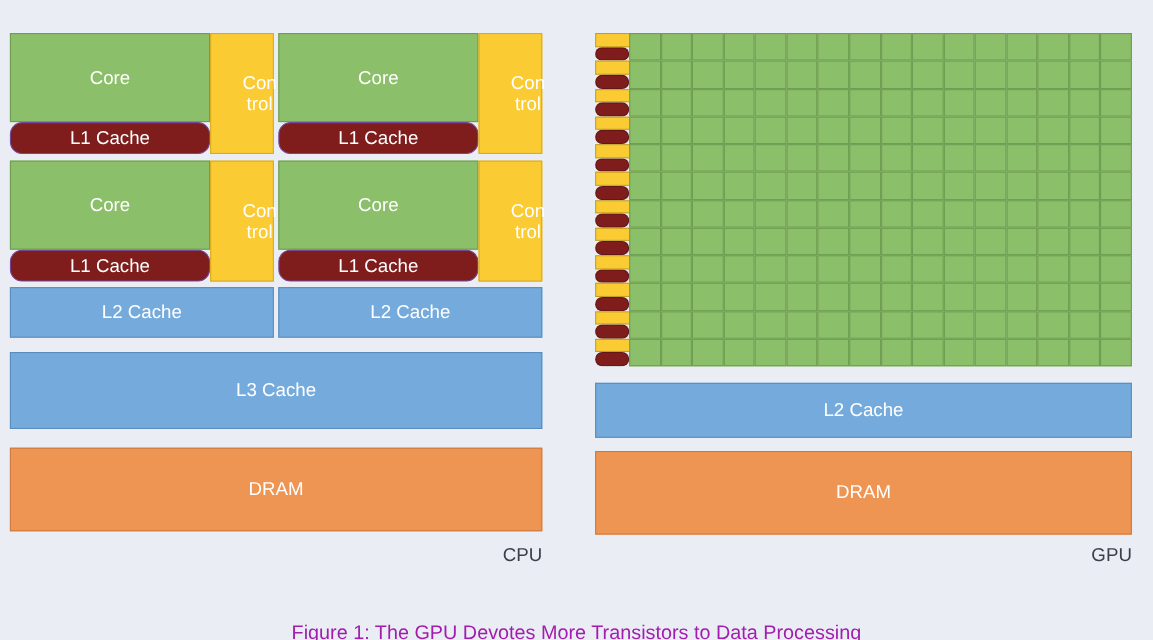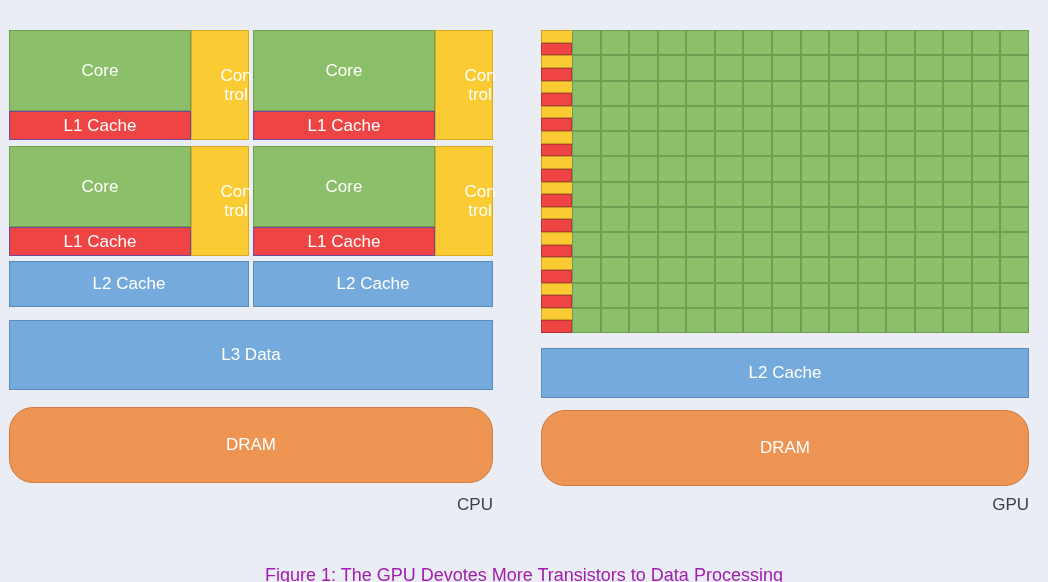--- a/index.html
+++ b/index.html
@@ -33,23 +33,23 @@
     justify-content: center;
     color: #ffffff;
     font-size: 17px;
     line-height: 1.12;
     text-align: center;
     white-space: pre-line;
     user-select: none;
   }
   .green  { background: #8bbf69; border-color: #6f9d51; }
   .yellow { background: #fbcb33; border-color: #d8ab22; padding-left: 32px; }
-  .purple { background: #ef4444; border-color: #74479a; }
+  .purple { background: #7f1d1d; border-color: #74479a; border-radius: 11px; }
   .blue   { background: #75abdc; border-color: #5a8dbd; text-align: right; }
-  .orange { background: #ee9553; border-color: #cd7b40; border-radius: 24px; }
+  .orange { background: #ee9553; border-color: #cd7b40; }
 
   
   .core-module { position: absolute; }
   .core-module .control {
     position: absolute;
     top: 0; right: 0; bottom: 0;
     font-size: 17px;
   }
 
   
@@ -133,21 +133,21 @@
     <div class="core-module" style="left:253px; top:130px; width:240px; height:110px;">
       <div class="blk green" style="left:0; top:0; width:182px; height:81px;">Core</div>
       <div class="blk purple" style="left:0; top:81px; width:182px; height:29px;">L1 Cache</div>
       <div class="blk yellow control" style="left:182px; top:0; width:58px; height:110px;">Con
 trol</div>
     </div>
 
     <div class="blk blue" style="left:9px; top:245px; width:240px; height:46px;">L2 Cache</div>
     <div class="blk blue" style="left:253px; top:245px; width:240px; height:46px;">L2 Cache</div>
 
-    <div class="blk blue" style="left:9px; top:304px; width:484px; height:70px;">L3 Data</div>
+    <div class="blk blue" style="left:9px; top:304px; width:484px; height:70px;">L3 Cache</div>
 
     <div class="blk orange" style="left:9px; top:391px; width:484px; height:76px;">DRAM</div>
 
     <div class="panel-label" style="left:9px; top:479px; width:484px;">CPU</div>
   </div>
 
   <div>
 
     <div class="gpu-grid" style="left:541px; top:14px; width:488px; height:303px;">
         <div class="gpu-row">

